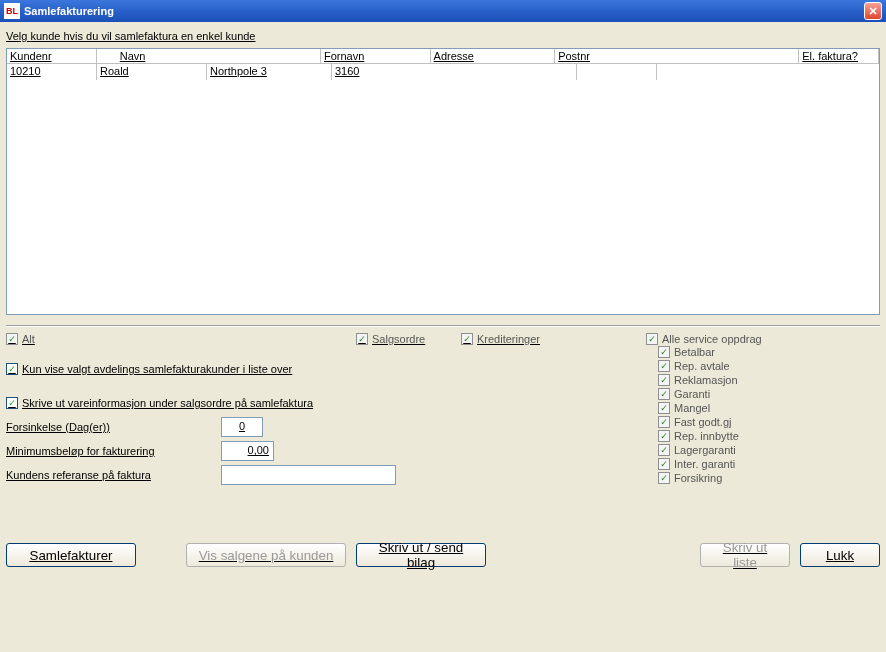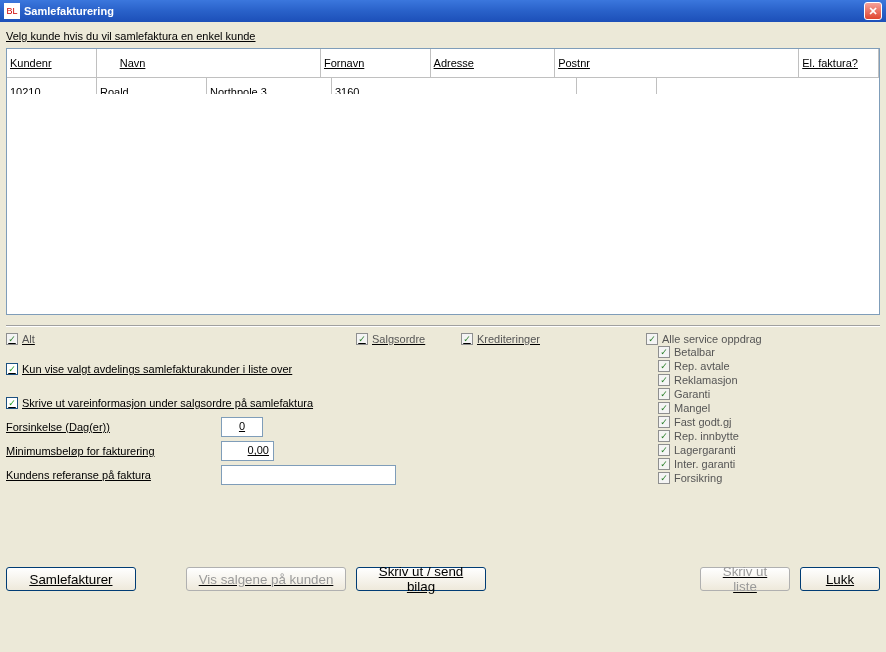--- a/index.html
+++ b/index.html
@@ -18,21 +18,21 @@
       align-items: center;
       padding: 0 4px;
       color: white;
       font-weight: bold;
     }
     .titlebar .app-icon {
       width: 16px; height: 16px;
       background: #fff;
       margin-right: 4px;
       display: flex; align-items: center; justify-content: center;
-      font-size: 9px; color: #c00; font-weight: normal;
+      font-size: 9px; color: #c00; font-weight: bold;
     }
     .titlebar .title { flex: 1; }
     .titlebar .close-btn {
       width: 18px; height: 18px;
       background: linear-gradient(to bottom, #f5a19a, #e1462f);
       border: 1px solid #fff;
       border-radius: 3px;
       display: flex; align-items: center; justify-content: center;
       font-weight: bold; font-size: 11px; color: white;
       cursor: pointer;
@@ -54,21 +54,21 @@
       flex-direction: column;
     }
     .grid-header {
       display: flex;
       border-bottom: 1px solid #c0c0c0;
       background: #fff;
     }
     .grid-header .col,
     .grid-row .cell {
       border-right: 1px solid #c0c0c0;
-      padding: 8px 3px;
+      padding: 1px 3px;
       overflow: hidden;
       white-space: nowrap;
     }
     .grid-header .col {
       font-weight: normal;
       background: #fff;
     }
     .grid-body {
       flex: 1;
       overflow-y: scroll;
@@ -171,21 +171,21 @@
       background: #fff;
       height: 20px;
       padding: 2px 4px;
     }
     .finput.small { width: 42px; text-align: center; }
     .finput.med { width: 53px; text-align: right; }
     .finput.large { width: 175px; }
     .buttons {
       display: flex;
       gap: 10px;
-      margin-top: 24px;
+      margin-top: 0;
     }
     .btn {
       height: 24px;
       padding: 0 10px;
       border: 1px solid #003c74;
       background: linear-gradient(to bottom,#fff,#eee9db);
       border-radius: 3px;
       min-width: 80px;
       display: inline-flex;
       align-items: center;

